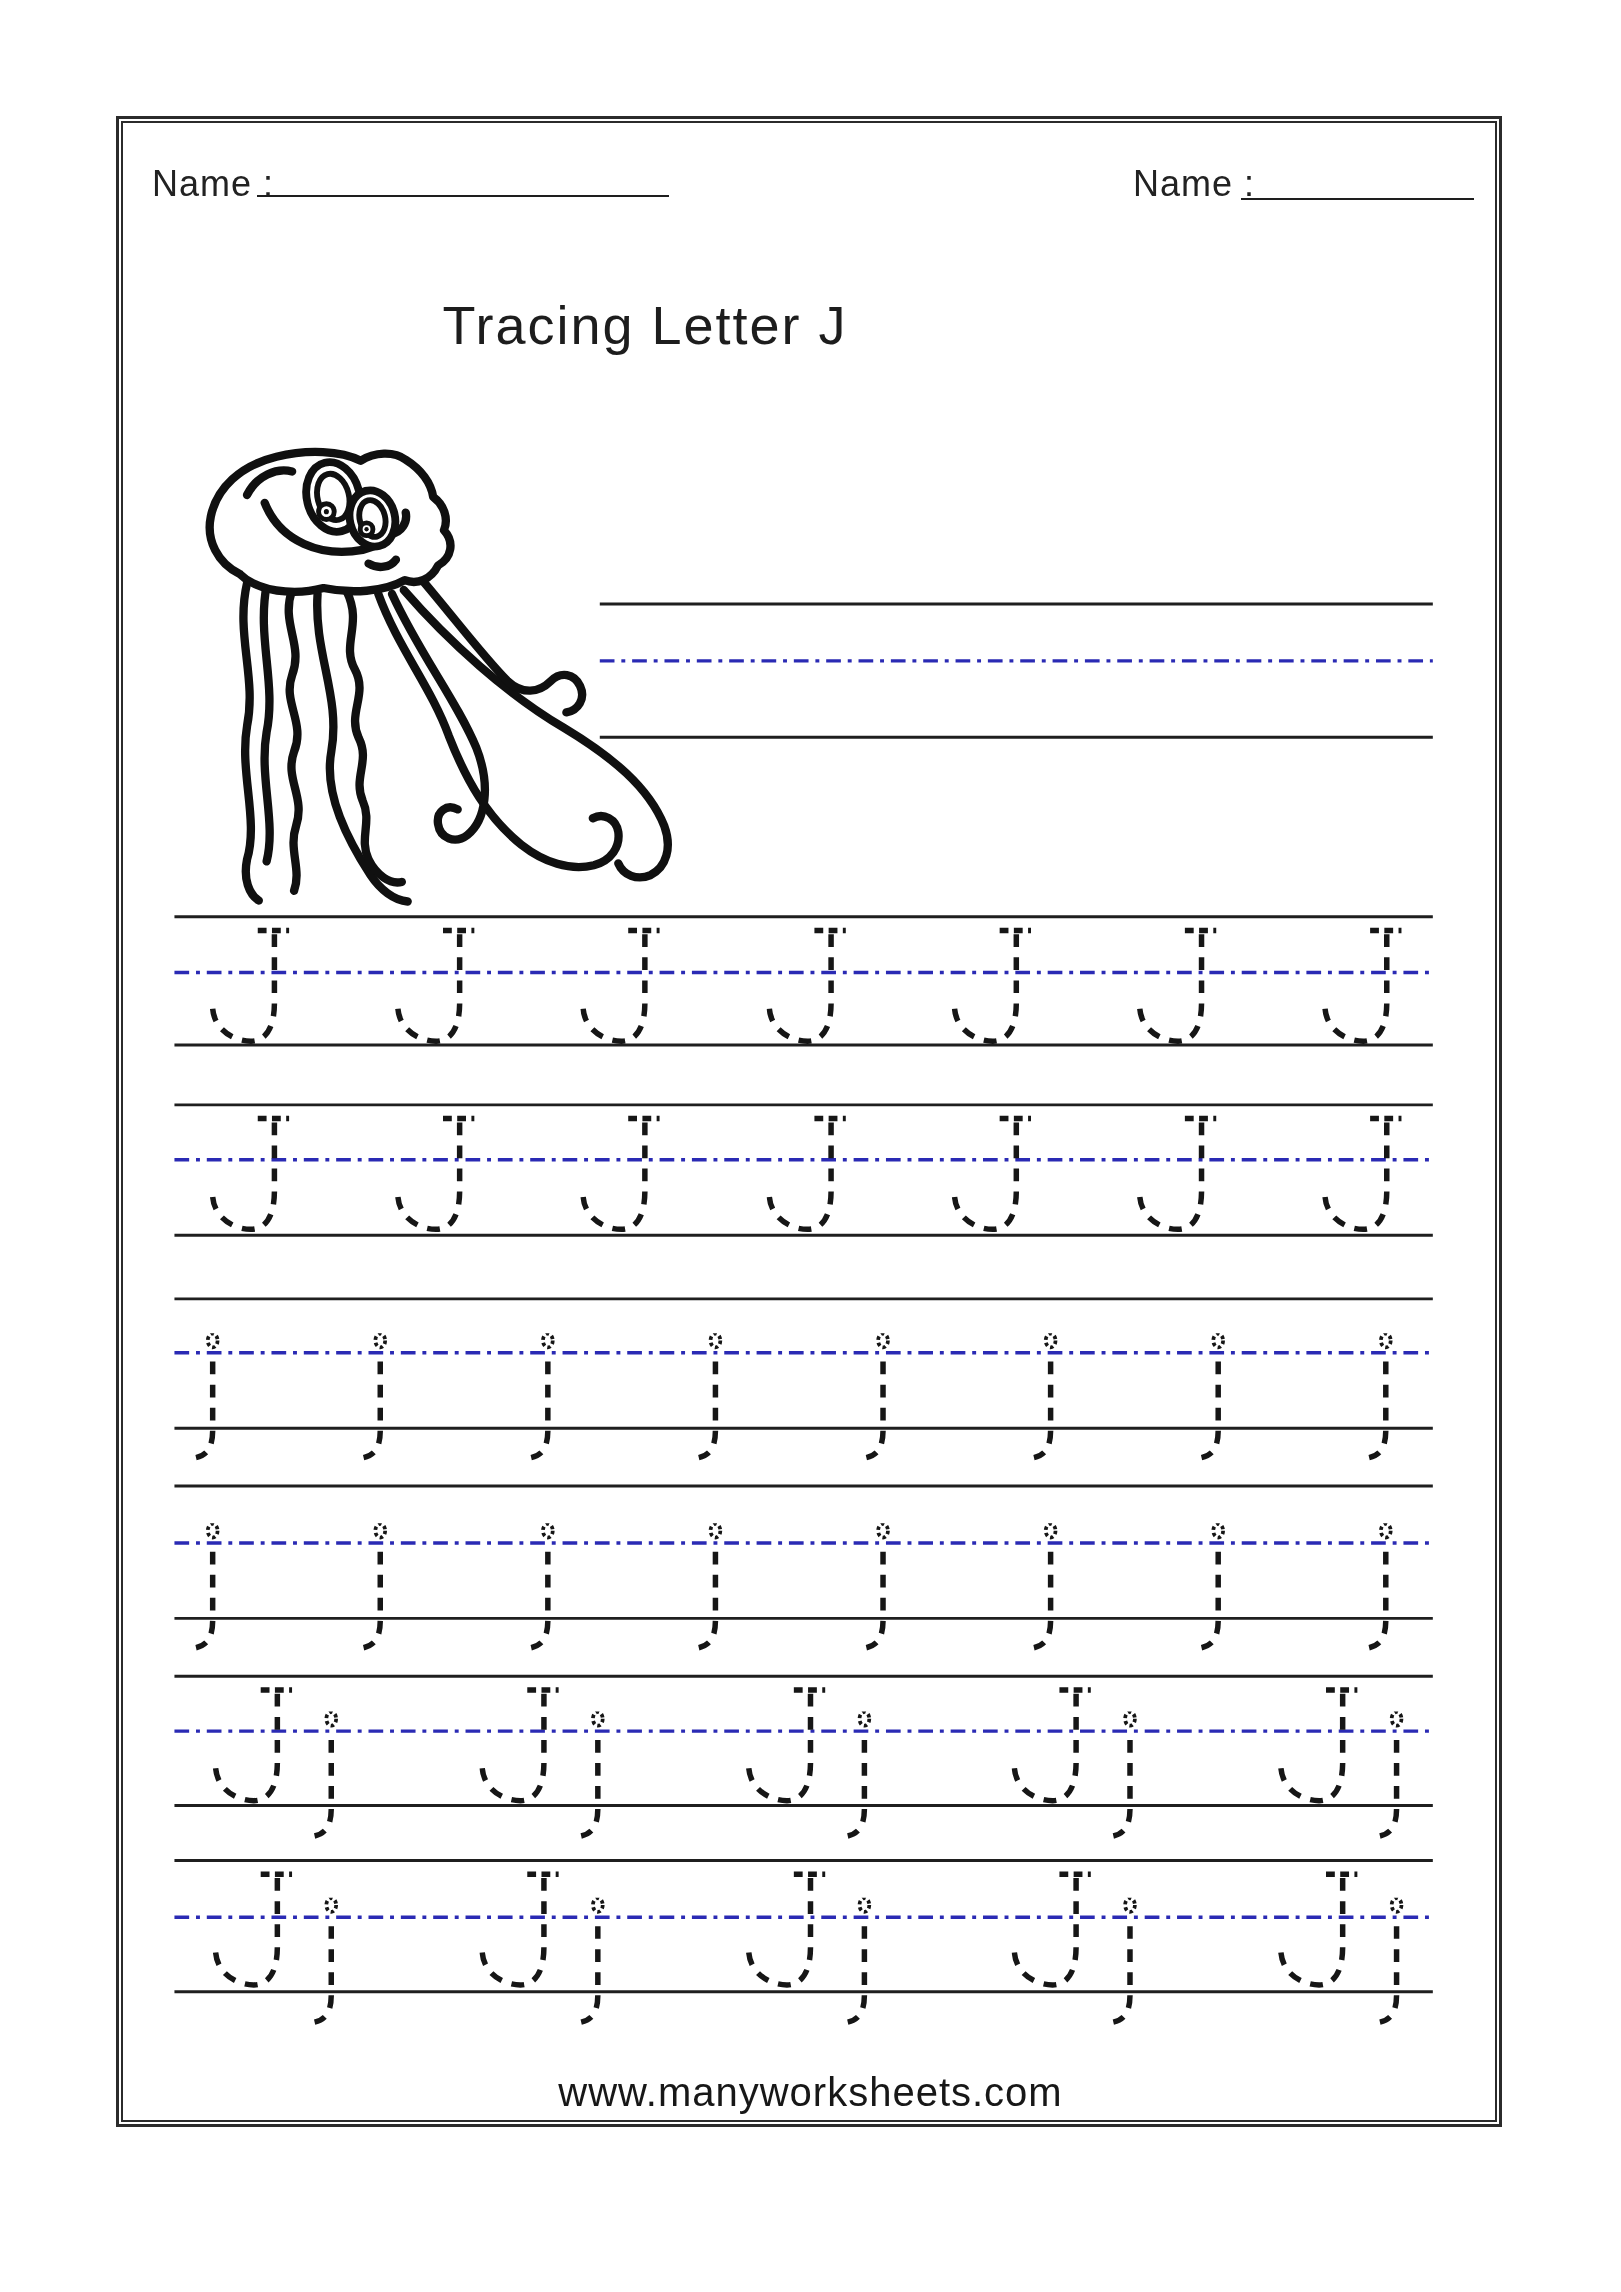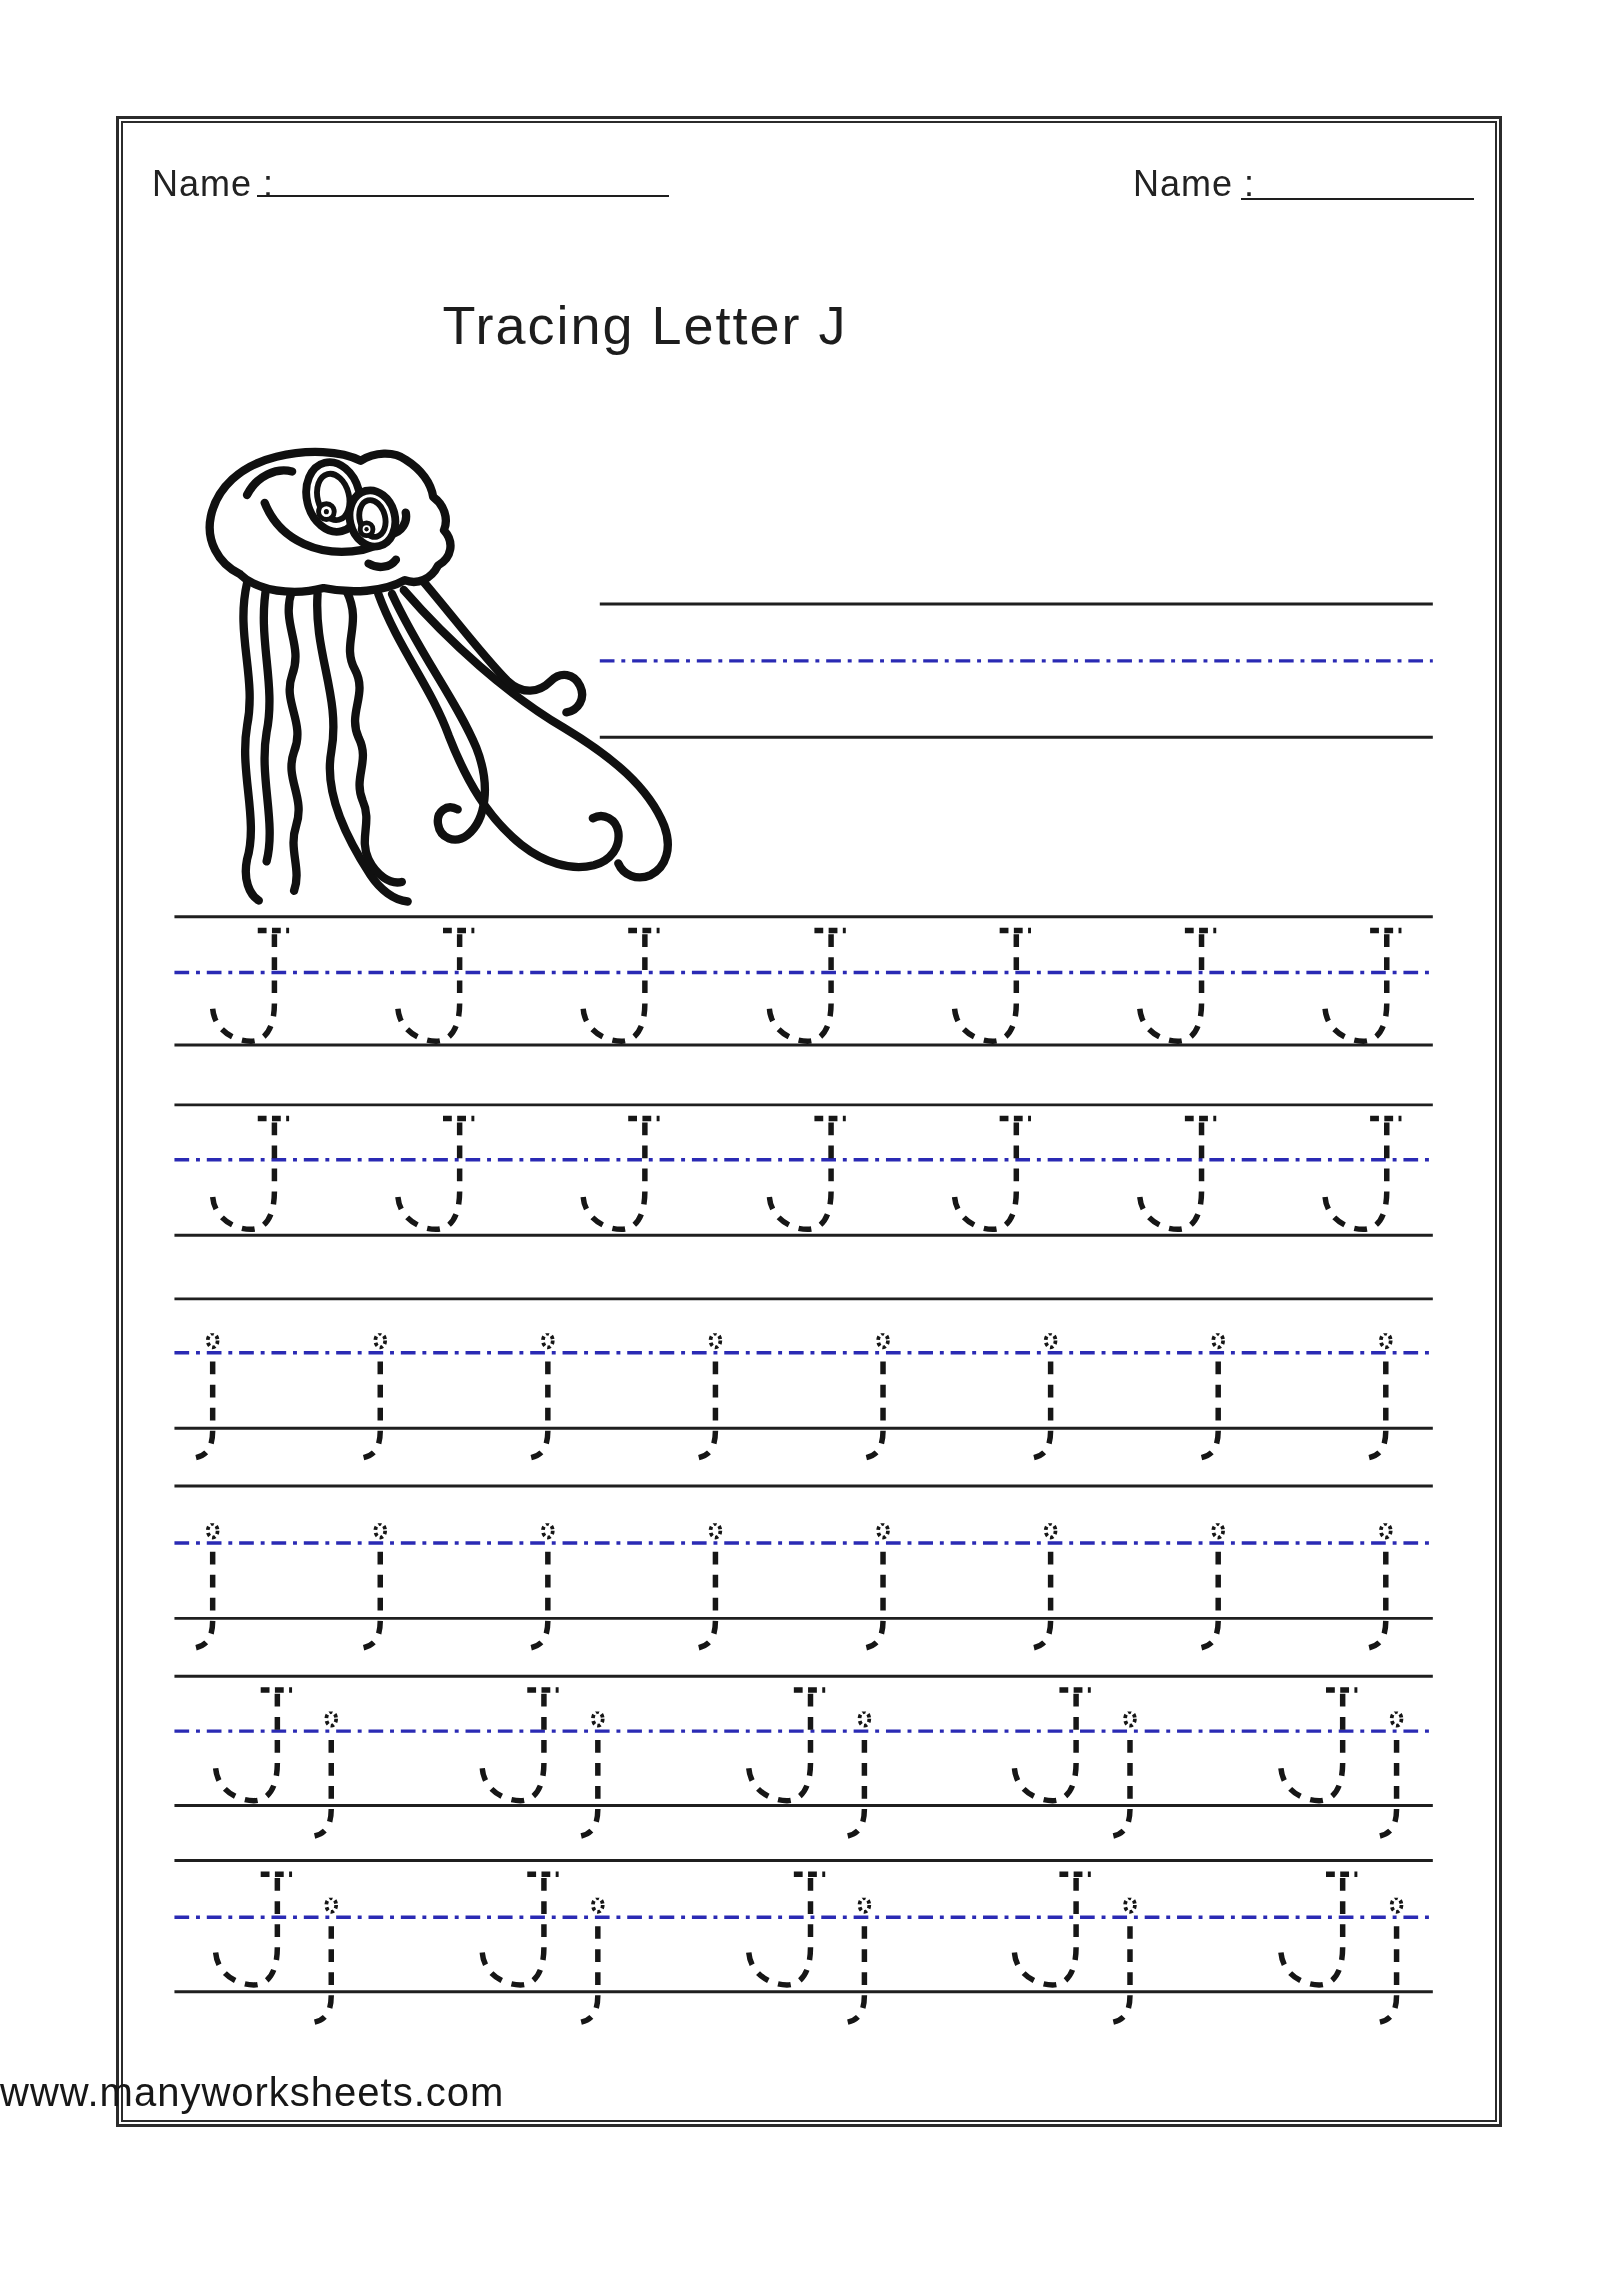--- a/index.html
+++ b/index.html
@@ -29,21 +29,21 @@
   }
   .instruction .tl{font-weight:bold;font-size:1.28em;line-height:0;vertical-align:-2px;}
   .sample-word{
     position:absolute;left:635px;top:586px;font-size:162px;letter-spacing:-4.9px;
     color:#161616;z-index:3;line-height:1;
   }
   .jelly{position:absolute;left:186px;top:446px;z-index:2;}
   .jelly path,.jelly ellipse,.jelly circle{vector-effect:none;}
   #guide-svg{position:absolute;left:0;top:0;z-index:1;}
   .footer{
-    position:absolute;left:0;top:2070px;width:1621px;text-align:left;
+    position:absolute;left:0;top:2070px;width:1621px;text-align:center;
     font-size:40px;letter-spacing:1px;color:#171717;
   }
   
   .tr{fill:none;stroke:var(--ink,#161616);stroke-width:5.6;stroke-dasharray:13 10.5;stroke-linecap:butt;}
   .tb{fill:none;stroke:var(--ink,#161616);stroke-width:5.6;stroke-dasharray:9 5.5;stroke-linecap:butt;}
   .td{fill:none;stroke:var(--ink,#161616);stroke-width:3.8;stroke-dasharray:3.5 3;}
   .gline{stroke:var(--line,#1f1f1f);stroke-width:3;}
   .bline{stroke:var(--blue,#2a2ab4);stroke-width:3.5;stroke-dasharray:15 7 4 7;}
   .ink-art{fill:none;stroke:#101010;stroke-width:8.5;stroke-linecap:round;stroke-linejoin:round;}
   .ink-art-fill{fill:#ffffff;stroke:#101010;stroke-width:8.5;stroke-linejoin:round;}

